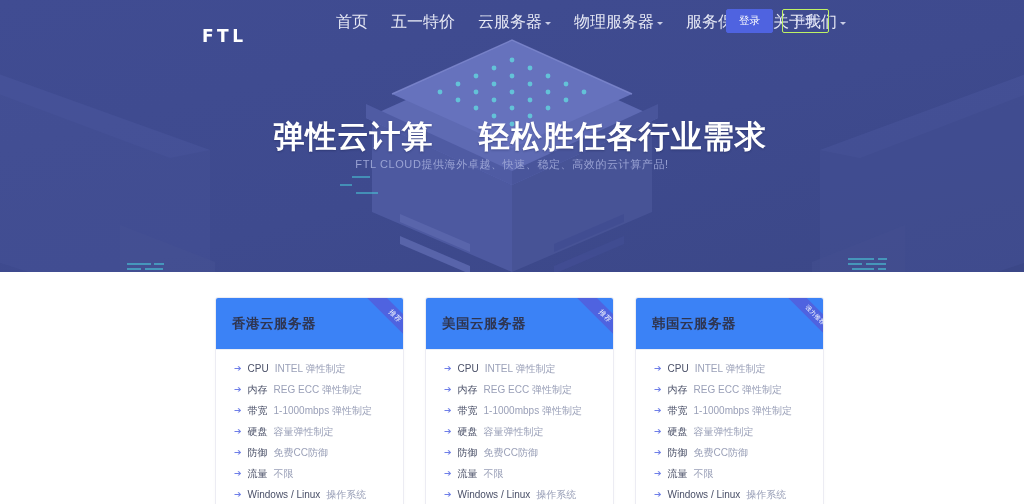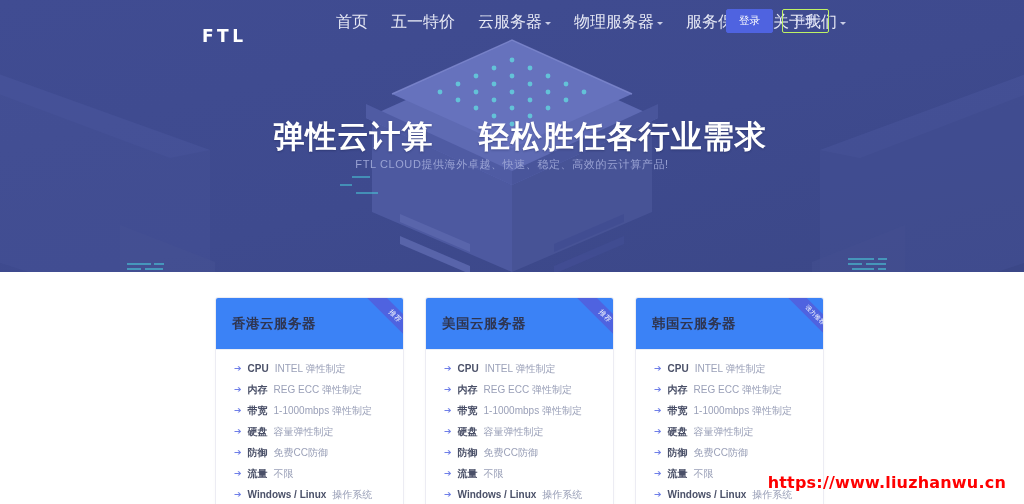--- a/index.html
+++ b/index.html
@@ -170,21 +170,21 @@
     margin-bottom: 11px;
     color: #9aa0b8;
     white-space: nowrap;
   }
   .farrow {
     color: #6f7fe8;
     font-size: 9px;
     line-height: 1;
     transform: translateY(-1px);
   }
-  .flabel { color: #4a5068; font-weight: bold; }
+  .flabel { color: #4a5068; font-weight: normal; }
   .fvalue { color: #9aa0b8; }
   .feature.os .flabel { color: #4a5068; }
 
   
   .watermark {
     position: absolute;
     right: 18px; bottom: 12px;
     color: #fe0000;
     font-size: 16px;
     font-weight: bold;
@@ -482,14 +482,13 @@
             <span class="farrow">➔</span>
             <span class="flabel">Windows / Linux</span>
             <span class="fvalue">操作系统</span>
           </div>
         </div>
       </div>
 
     </div>
   </div>
 
-  <div class="watermark">https://www.liuzhanwu.cn</div>
 </div>
 
 </body></html>

